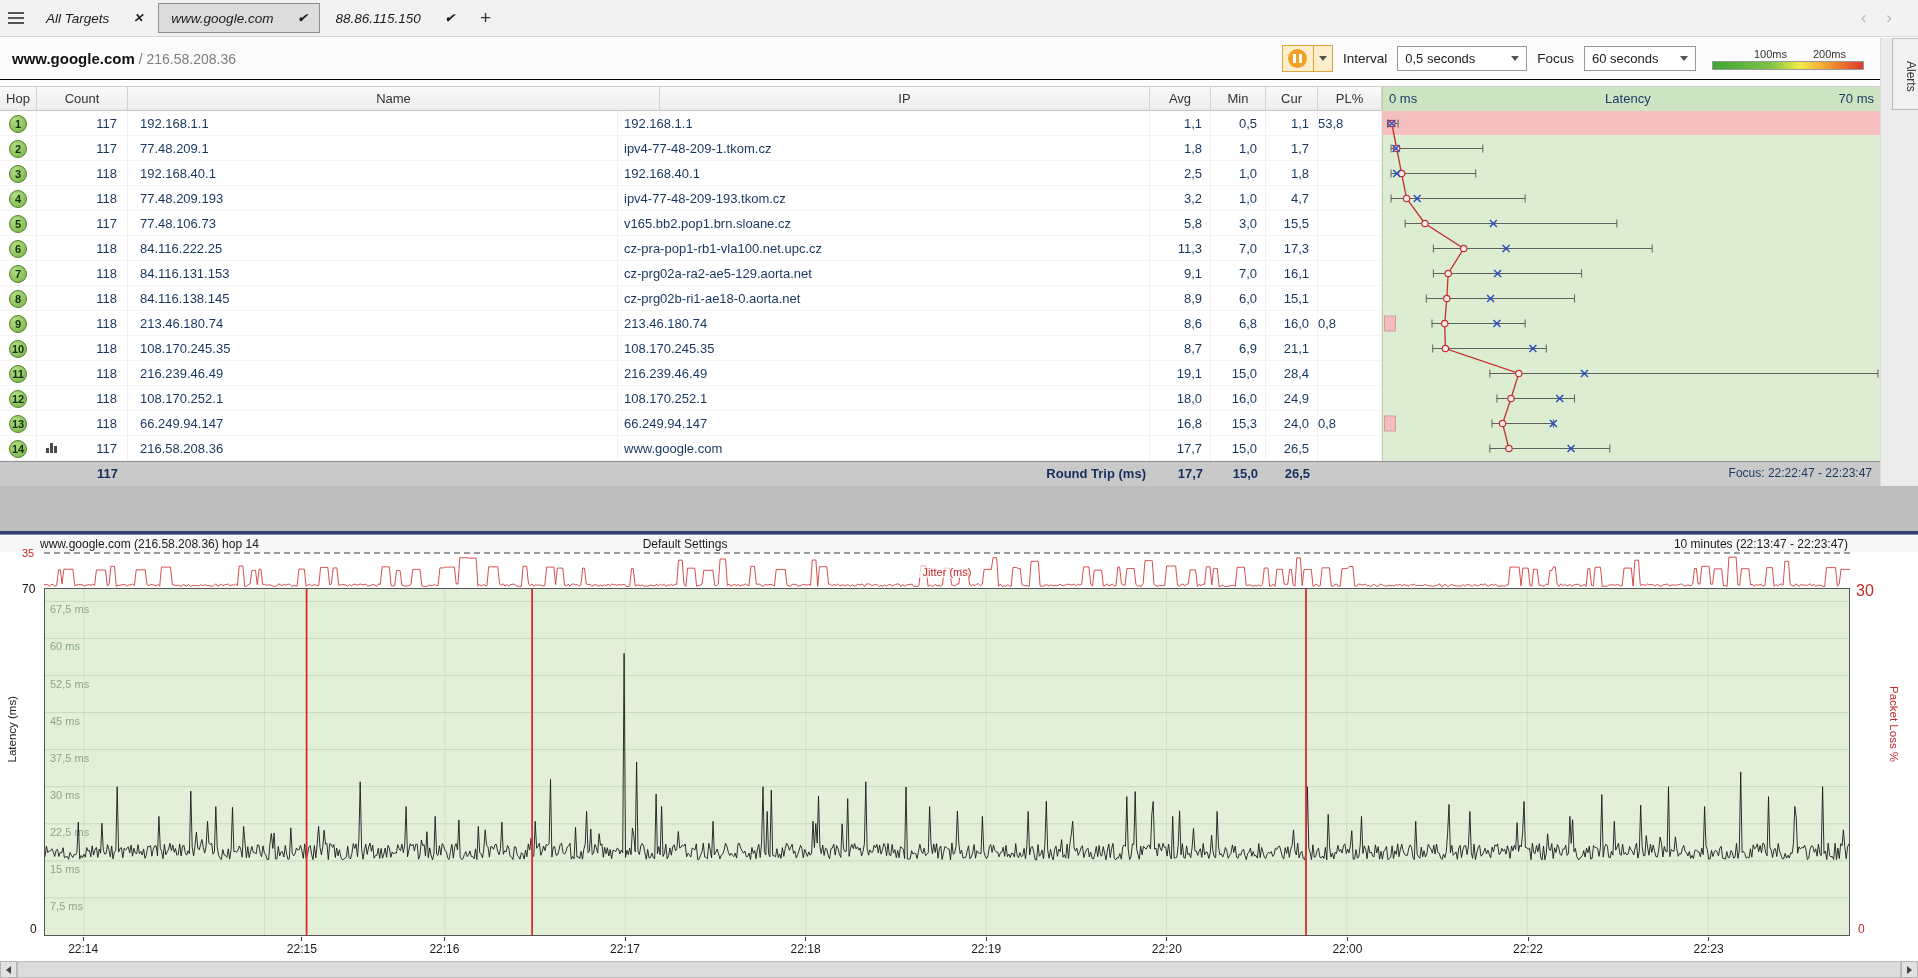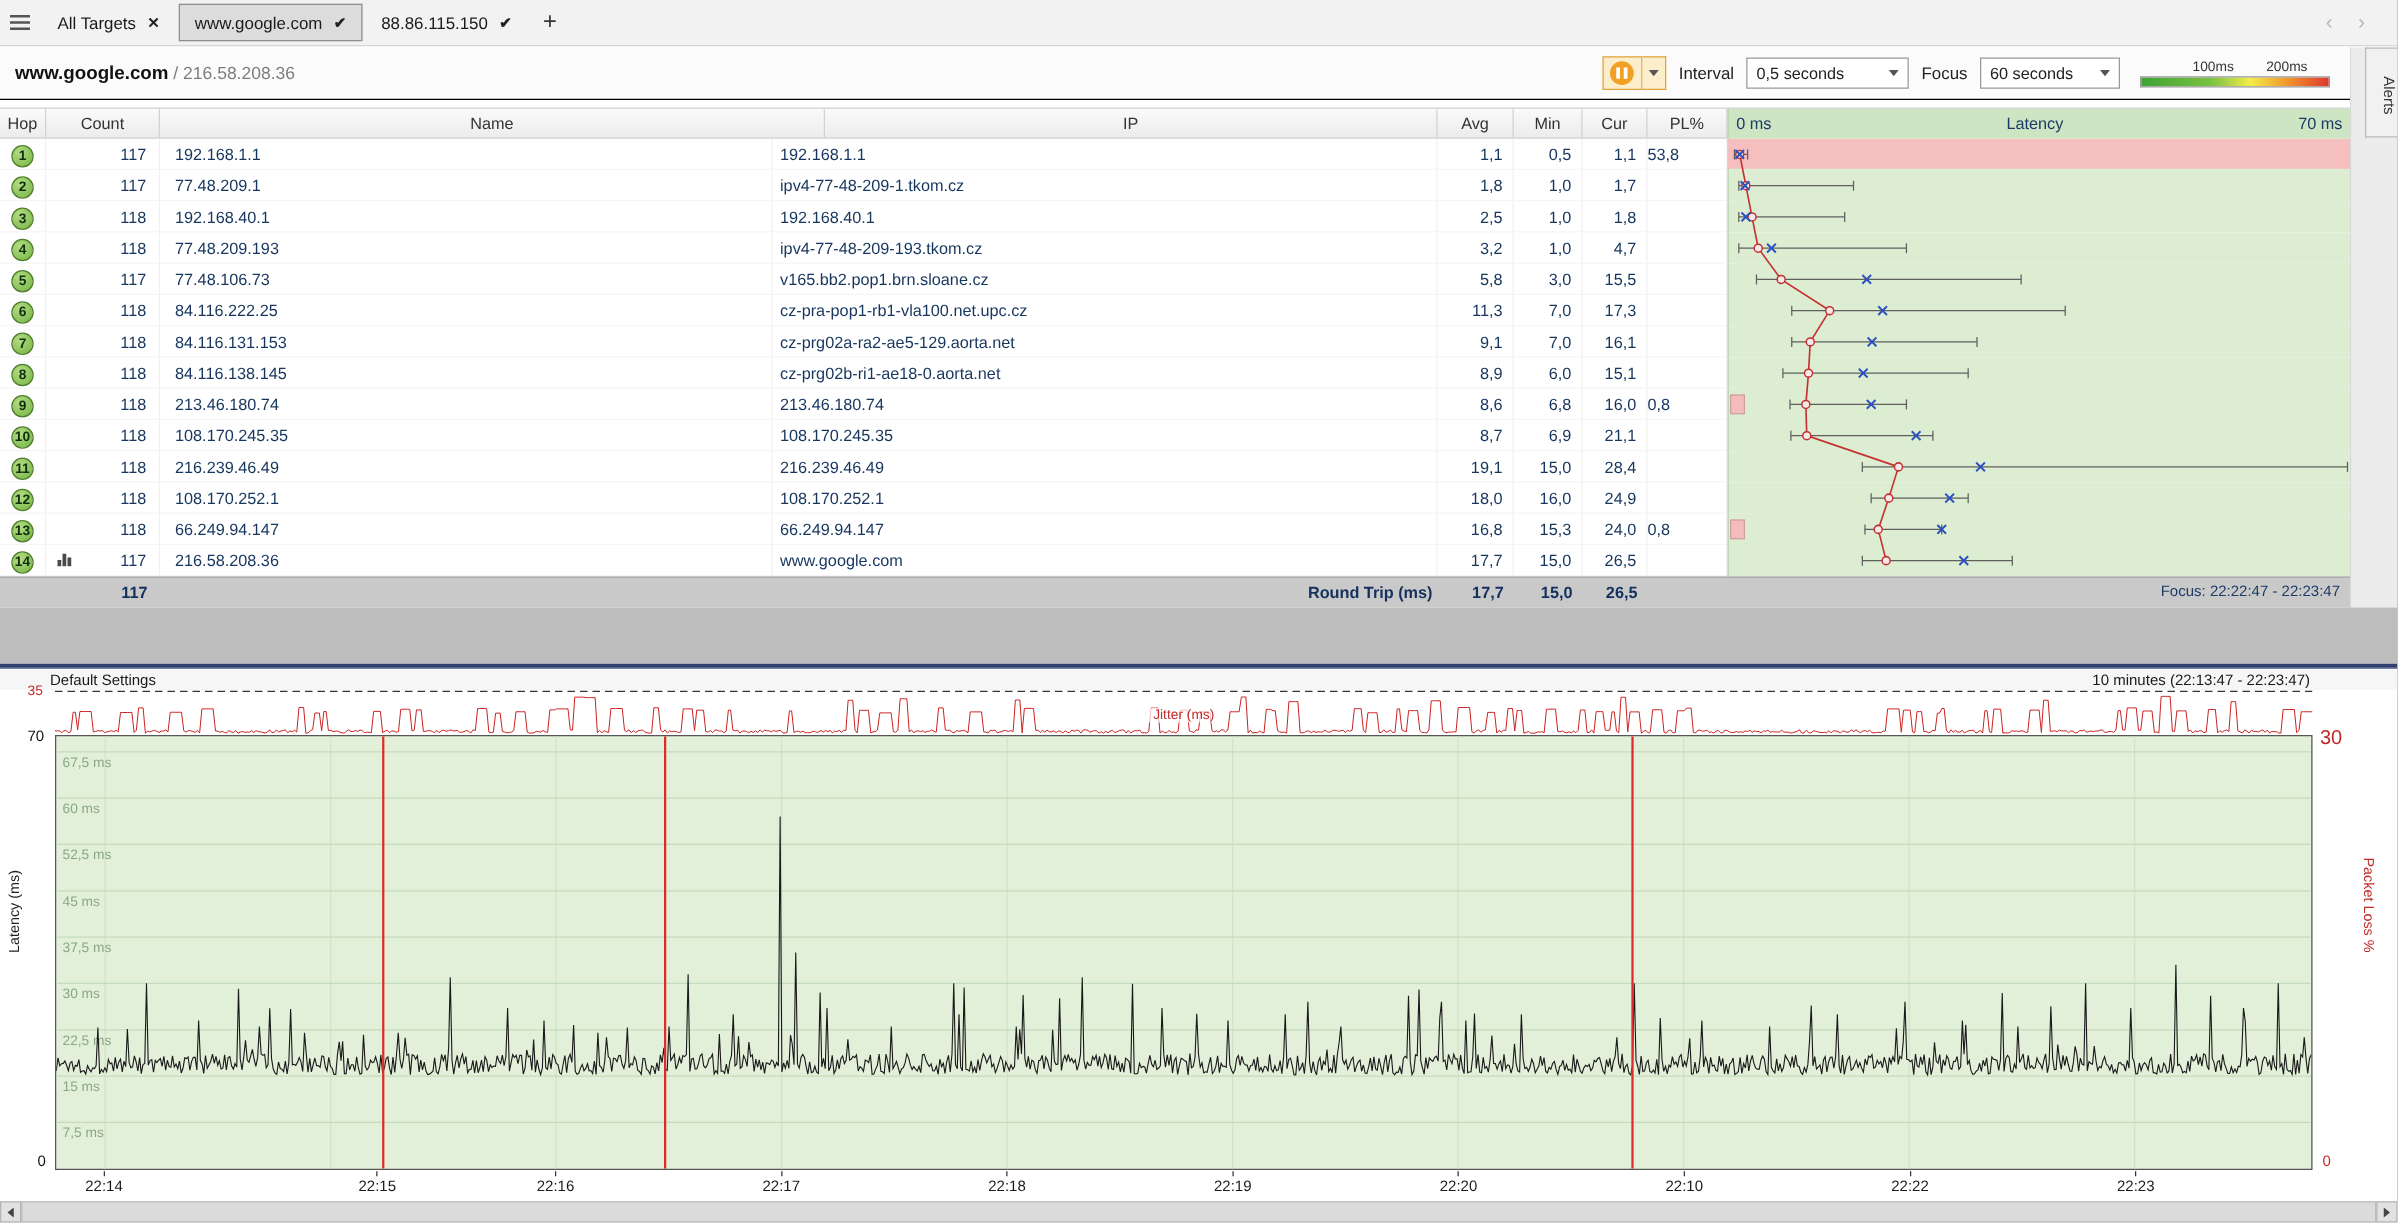--- a/index.html
+++ b/index.html
@@ -4,21 +4,21 @@
 <style>
   *{margin:0;padding:0;box-sizing:border-box;}
   html,body{background:#9a9a9a;}
   body{font-family:"Liberation Sans",sans-serif;}
   .app{position:relative;width:1918px;height:978px;background:#fff;overflow:hidden;font-size:13px;color:#222;}
 
   
   .tabbar{position:absolute;top:0;left:0;width:1918px;height:37px;background:#f2f2f2;border-bottom:1px solid #d6d6d6;display:flex;align-items:center;}
   .hamburger{width:32px;height:100%;display:flex;flex-direction:column;justify-content:center;gap:3px;padding:0 8px;cursor:pointer;}
   .hamburger span{display:block;height:2px;background:#555;}
-  .tab{display:flex;align-items:center;gap:9px;height:30px;padding:0 12px;margin:6px 1px;font-size:13.5px;color:#1a1a1a;border:1px solid transparent;cursor:pointer;white-space:nowrap;}
+  .tab{display:flex;align-items:center;gap:24px;height:30px;padding:0 12px;margin:6px 1px;font-size:13.5px;color:#1a1a1a;border:1px solid transparent;cursor:pointer;white-space:nowrap;font-style:italic;}
   .tab.active{background:#dcdcdc;border-color:#8f8f8f;}
   .tab-glyph{font-size:12px;color:#222;font-weight:bold;}
   .tab-add{font-size:19px;padding:0 11px;color:#333;cursor:pointer;}
   .tab-scrolls{margin-left:auto;display:flex;gap:20px;padding-right:26px;color:#b8b8b8;font-size:17px;}
 
   
   .rail{position:absolute;top:38px;right:0;width:38px;height:448px;background:#ececec;border-left:1px solid #d9d9d9;}
   .alerts-tab{position:absolute;top:38px;right:0;width:26px;height:72px;background:#f1f1f1;border:1px solid #b9b9b9;border-right:none;writing-mode:vertical-rl;text-align:center;font-size:12px;color:#333;cursor:pointer;padding-top:4px;}
 
   
@@ -456,20 +456,21 @@
       <div class="c c-pl"></div>
       <div class="c c-lat">Focus: 22:22:47 - 22:23:47</div>
     </div>
   </div>
 
   <div class="gap"></div>
   <div class="navy-sep"></div>
 
   <div class="graph-panel">
     <div class="gheader">
+      <span class="gh-left">www.google.com (216.58.208.36) hop 14</span>
       <span class="gh-center">Default Settings</span>
       <span class="gh-right">10 minutes (22:13:47 - 22:23:47)</span>
     </div>
 
     <span class="j-ymax">35</span>
     <div class="jitter-area">
       <span class="j-label">Jitter (ms)</span>
       <svg id="jitterPlot" width="1806" height="36">
           <line x1="0" y1="1" x2="1806" y2="1" stroke="#333" stroke-width="1" stroke-dasharray="6,4"></line>
           <polyline fill="none" stroke="#cc2222" stroke-width="0.8" points="0.0,32.6 1.8,32.7 3.6,32.7 5.4,34.1 7.2,32.6 9.0,32.4 10.8,34.3 12.7,33.3 14.5,17.8 16.3,17.8 18.1,31.8 19.9,17.2 21.7,17.2 23.5,17.2 25.3,17.2 27.1,17.2 28.9,17.2 30.7,33.6 32.5,33.1 34.3,32.5 36.2,32.8 38.0,32.5 39.8,34.1 41.6,33.5 43.4,33.0 45.2,32.6 47.0,33.3 48.8,32.3 50.6,33.4 52.4,18.0 54.2,18.0 56.0,18.0 57.8,18.0 59.7,18.0 61.5,18.0 63.3,34.0 65.1,32.1 66.9,14.3 68.7,14.3 70.5,14.3 72.3,34.5 74.1,33.0 75.9,33.5 77.7,32.7 79.5,32.5 81.4,32.9 83.2,34.0 85.0,32.8 86.8,32.9 88.6,32.0 90.4,33.5 92.2,17.8 94.0,17.8 95.8,17.8 97.6,17.8 99.4,17.8 101.2,17.8 103.0,32.5 104.9,33.7 106.7,32.4 108.5,32.6 110.3,33.2 112.1,33.9 113.9,32.3 115.7,34.3 117.5,15.1 119.3,15.1 121.1,15.1 122.9,15.1 124.7,15.1 126.5,15.1 128.4,32.8 130.2,32.9 132.0,33.8 133.8,33.1 135.6,34.0 137.4,34.2 139.2,32.5 141.0,33.5 142.8,34.0 144.6,32.4 146.4,34.5 148.2,33.7 150.0,33.2 151.9,33.8 153.7,33.6 155.5,33.8 157.3,32.5 159.1,34.0 160.9,32.5 162.7,33.4 164.5,33.5 166.3,33.9 168.1,34.4 169.9,33.7 171.7,31.8 173.5,34.1 175.4,33.9 177.2,31.9 179.0,33.8 180.8,32.7 182.6,32.5 184.4,31.9 186.2,34.2 188.0,32.6 189.8,33.4 191.6,32.1 193.4,33.7 195.2,14.0 197.1,14.0 198.9,14.0 200.7,34.5 202.5,34.3 204.3,32.5 206.1,31.8 207.9,18.4 209.7,18.4 211.5,18.4 213.3,32.7 215.1,17.2 216.9,17.2 218.7,32.4 220.6,32.3 222.4,33.1 224.2,33.0 226.0,32.8 227.8,33.7 229.6,34.3 231.4,34.4 233.2,33.0 235.0,31.8 236.8,33.2 238.6,33.2 240.4,32.3 242.2,33.2 244.1,32.0 245.9,32.5 247.7,34.3 249.5,33.8 251.3,33.8 253.1,34.1 254.9,17.1 256.7,17.1 258.5,17.1 260.3,17.1 262.1,34.1 263.9,32.9 265.7,32.2 267.6,34.1 269.4,32.8 271.2,32.8 273.0,33.8 274.8,33.3 276.6,15.4 278.4,15.4 280.2,15.4 282.0,15.4 283.8,15.4 285.6,32.8 287.4,32.0 289.2,15.9 291.1,15.9 292.9,15.9 294.7,33.1 296.5,33.0 298.3,32.6 300.1,32.5 301.9,33.2 303.7,34.1 305.5,32.3 307.3,34.1 309.1,32.6 310.9,32.1 312.8,33.0 314.6,32.6 316.4,32.0 318.2,32.6 320.0,32.8 321.8,32.2 323.6,33.8 325.4,33.8 327.2,33.3 329.0,32.4 330.8,33.0 332.6,34.4 334.4,31.9 336.3,32.4 338.1,14.8 339.9,14.8 341.7,14.8 343.5,14.8 345.3,14.8 347.1,33.7 348.9,34.1 350.7,33.7 352.5,18.5 354.3,18.5 356.1,18.5 357.9,33.1 359.8,33.7 361.6,34.3 363.4,34.0 365.2,33.6 367.0,32.3 368.8,17.4 370.6,17.4 372.4,17.4 374.2,17.4 376.0,17.4 377.8,33.7 379.6,34.5 381.4,34.4 383.3,34.2 385.1,33.0 386.9,33.4 388.7,33.6 390.5,32.4 392.3,33.5 394.1,33.8 395.9,15.9 397.7,15.9 399.5,15.9 401.3,15.1 403.1,15.1 404.9,15.1 406.8,15.1 408.6,15.1 410.4,15.1 412.2,31.9 414.0,32.1 415.8,5.7 417.6,5.7 419.4,5.7 421.2,5.7 423.0,5.7 424.8,6.1 426.6,6.1 428.5,6.1 430.3,6.1 432.1,6.1 433.9,34.1 435.7,32.3 437.5,34.3 439.3,32.5 441.1,33.4 442.9,33.9 444.7,14.8 446.5,14.8 448.3,14.8 450.1,14.8 452.0,14.8 453.8,14.8 455.6,32.2 457.4,33.3 459.2,31.8 461.0,34.1 462.8,32.5 464.6,34.1 466.4,32.7 468.2,32.3 470.0,32.0 471.8,33.5 473.6,34.2 475.5,34.5 477.3,34.4 479.1,14.2 480.9,14.2 482.7,14.2 484.5,32.0 486.3,33.7 488.1,31.9 489.9,34.4 491.7,32.8 493.5,33.3 495.3,32.9 497.1,33.3 499.0,34.0 500.8,33.6 502.6,15.1 504.4,15.1 506.2,15.1 508.0,15.1 509.8,15.1 511.6,32.5 513.4,16.1 515.2,16.1 517.0,16.1 518.8,16.1 520.6,33.2 522.5,33.7 524.3,32.4 526.1,34.1 527.9,32.1 529.7,32.0 531.5,33.0 533.3,32.7 535.1,34.2 536.9,33.0 538.7,16.1 540.5,16.1 542.3,32.0 544.2,32.7 546.0,32.0 547.8,34.4 549.6,33.1 551.4,32.7 553.2,33.2 555.0,34.3 556.8,33.0 558.6,34.0 560.4,32.7 562.2,34.0 564.0,31.9 565.8,33.7 567.7,32.1 569.5,32.7 571.3,32.7 573.1,33.4 574.9,32.4 576.7,33.0 578.5,32.7 580.3,32.2 582.1,34.3 583.9,34.5 585.7,33.9 587.5,16.7 589.3,16.7 591.2,34.0 593.0,33.1 594.8,33.0 596.6,33.8 598.4,32.9 600.2,34.2 602.0,34.1 603.8,34.2 605.6,33.5 607.4,32.9 609.2,33.9 611.0,33.5 612.8,32.4 614.7,33.7 616.5,32.3 618.3,33.4 620.1,32.3 621.9,34.3 623.7,32.9 625.5,33.4 627.3,32.2 629.1,33.8 630.9,32.2 632.7,32.4 634.5,8.2 636.3,8.2 638.2,8.2 640.0,32.1 641.8,34.4 643.6,16.2 645.4,16.2 647.2,16.2 649.0,16.2 650.8,16.2 652.6,34.3 654.4,33.4 656.2,33.4 658.0,32.0 659.8,18.3 661.7,18.3 663.5,18.3 665.3,18.3 667.1,18.3 668.9,18.3 670.7,33.2 672.5,33.9 674.3,32.1 676.1,7.0 677.9,7.0 679.7,7.0 681.5,7.0 683.4,33.5 685.2,32.0 687.0,34.2 688.8,33.0 690.6,32.6 692.4,33.4 694.2,32.5 696.0,34.0 697.8,33.1 699.6,33.0 701.4,31.9 703.2,33.1 705.0,33.7 706.9,14.3 708.7,14.3 710.5,14.3 712.3,32.0 714.1,32.3 715.9,32.1 717.7,33.8 719.5,34.3 721.3,32.3 723.1,33.1 724.9,32.6 726.7,32.3 728.5,32.9 730.4,34.2 732.2,17.5 734.0,17.5 735.8,17.5 737.6,17.5 739.4,17.5 741.2,17.5 743.0,33.4 744.8,33.7 746.6,34.4 748.4,32.0 750.2,32.7 752.0,32.0 753.9,34.3 755.7,33.7 757.5,33.2 759.3,32.3 761.1,32.7 762.9,33.1 764.7,32.4 766.5,33.3 768.3,8.0 770.1,8.0 771.9,8.0 773.7,34.3 775.5,14.7 777.4,14.7 779.2,14.7 781.0,14.7 782.8,14.7 784.6,32.3 786.4,32.1 788.2,33.9 790.0,32.3 791.8,33.6 793.6,32.1 795.4,33.4 797.2,33.4 799.1,32.7 800.9,34.1 802.7,32.8 804.5,33.0 806.3,34.4 808.1,32.7 809.9,33.8 811.7,34.1 813.5,32.0 815.3,33.0 817.1,32.2 818.9,32.3 820.7,34.5 822.6,32.0 824.4,31.9 826.2,32.2 828.0,33.8 829.8,33.0 831.6,32.4 833.4,32.9 835.2,34.5 837.0,33.3 838.8,34.5 840.6,33.0 842.4,34.2 844.2,32.8 846.1,32.3 847.9,34.0 849.7,33.3 851.5,32.4 853.3,32.0 855.1,32.0 856.9,34.5 858.7,32.3 860.5,34.4 862.3,33.2 864.1,32.5 865.9,32.7 867.7,32.0 869.6,34.4 871.4,34.1 873.2,34.5 875.0,33.3 876.8,14.2 878.6,14.2 880.4,14.2 882.2,14.2 884.0,34.4 885.8,32.9 887.6,34.1 889.4,34.2 891.2,32.3 893.1,33.9 894.9,33.5 896.7,34.3 898.5,32.9 900.3,16.1 902.1,16.1 903.9,16.1 905.7,16.1 907.5,32.7 909.3,33.3 911.1,34.1 912.9,31.9 914.8,32.1 916.6,17.5 918.4,17.5 920.2,17.5 922.0,17.5 923.8,17.5 925.6,32.5 927.4,33.6 929.2,32.6 931.0,33.7 932.8,31.9 934.6,31.9 936.4,33.6 938.3,32.1 940.1,17.4 941.9,17.4 943.7,17.4 945.5,17.4 947.3,17.4 949.1,5.6 950.9,5.6 952.7,5.6 954.5,34.3 956.3,32.1 958.1,34.5 959.9,34.0 961.8,34.2 963.6,32.9 965.4,33.7 967.2,34.4 969.0,15.5 970.8,15.5 972.6,15.5 974.4,16.6 976.2,16.6 978.0,32.5 979.8,33.5 981.6,33.8 983.4,33.7 985.3,34.4 987.1,9.3 988.9,9.3 990.7,9.3 992.5,9.3 994.3,9.3 996.1,34.0 997.9,34.3 999.7,33.9 1001.5,32.8 1003.3,32.9 1005.1,34.2 1006.9,32.8 1008.8,34.0 1010.6,33.3 1012.4,33.7 1014.2,33.5 1016.0,32.0 1017.8,33.4 1019.6,33.8 1021.4,32.9 1023.2,32.1 1025.0,32.4 1026.8,33.0 1028.6,32.6 1030.5,32.2 1032.3,33.9 1034.1,32.2 1035.9,33.0 1037.7,32.2 1039.5,14.9 1041.3,14.9 1043.1,14.9 1044.9,14.9 1046.7,32.1 1048.5,34.1 1050.3,18.2 1052.1,18.2 1054.0,18.2 1055.8,18.2 1057.6,18.2 1059.4,34.0 1061.2,33.9 1063.0,31.8 1064.8,33.8 1066.6,33.1 1068.4,32.1 1070.2,34.0 1072.0,33.8 1073.8,15.1 1075.6,15.1 1077.5,31.9 1079.3,32.9 1081.1,33.3 1082.9,16.5 1084.7,16.5 1086.5,16.5 1088.3,16.5 1090.1,16.5 1091.9,32.4 1093.7,34.1 1095.5,34.0 1097.3,34.4 1099.1,31.9 1101.0,8.6 1102.8,8.6 1104.6,8.6 1106.4,8.6 1108.2,8.6 1110.0,31.9 1111.8,34.0 1113.6,34.2 1115.4,33.5 1117.2,33.8 1119.0,33.4 1120.8,33.5 1122.6,14.0 1124.5,14.0 1126.3,14.0 1128.1,14.0 1129.9,14.0 1131.7,14.0 1133.5,33.3 1135.3,34.5 1137.1,32.6 1138.9,31.9 1140.7,33.8 1142.5,32.4 1144.3,31.8 1146.2,17.9 1148.0,17.9 1149.8,17.9 1151.6,17.9 1153.4,34.4 1155.2,32.3 1157.0,33.7 1158.8,32.2 1160.6,32.3 1162.4,14.8 1164.2,14.8 1166.0,14.8 1167.8,32.8 1169.7,16.4 1171.5,16.4 1173.3,16.4 1175.1,34.5 1176.9,34.1 1178.7,33.1 1180.5,34.5 1182.3,34.5 1184.1,34.5 1185.9,33.6 1187.7,33.7 1189.5,33.3 1191.3,34.2 1193.2,15.3 1195.0,15.3 1196.8,15.3 1198.6,15.3 1200.4,15.3 1202.2,33.1 1204.0,33.5 1205.8,32.7 1207.6,33.8 1209.4,34.2 1211.2,33.4 1213.0,34.2 1214.8,32.9 1216.7,34.1 1218.5,32.3 1220.3,16.0 1222.1,16.0 1223.9,16.0 1225.7,34.1 1227.5,34.0 1229.3,31.9 1231.1,34.4 1232.9,17.3 1234.7,17.3 1236.5,17.3 1238.3,17.3 1240.2,32.1 1242.0,32.4 1243.8,32.1 1245.6,17.5 1247.4,17.5 1249.2,32.9 1251.0,34.1 1252.8,5.8 1254.6,5.8 1256.4,5.8 1258.2,33.5 1260.0,17.5 1261.8,17.5 1263.7,17.5 1265.5,17.5 1267.3,17.5 1269.1,34.5 1270.9,33.1 1272.7,32.2 1274.5,34.3 1276.3,33.4 1278.1,15.8 1279.9,15.8 1281.7,15.8 1283.5,15.8 1285.4,15.8 1287.2,33.7 1289.0,34.5 1290.8,32.4 1292.6,32.0 1294.4,34.3 1296.2,34.1 1298.0,16.6 1299.8,16.6 1301.6,16.6 1303.4,16.6 1305.2,14.5 1307.0,14.5 1308.9,14.5 1310.7,33.9 1312.5,34.4 1314.3,32.1 1316.1,32.2 1317.9,33.0 1319.7,32.7 1321.5,32.1 1323.3,33.9 1325.1,33.5 1326.9,34.5 1328.7,33.1 1330.5,32.3 1332.4,34.2 1334.2,34.3 1336.0,32.1 1337.8,32.5 1339.6,33.5 1341.4,34.1 1343.2,34.0 1345.0,33.2 1346.8,33.8 1348.6,33.5 1350.4,33.9 1352.2,32.7 1354.0,33.3 1355.9,32.2 1357.7,33.9 1359.5,32.7 1361.3,33.2 1363.1,33.2 1364.9,34.4 1366.7,32.6 1368.5,33.1 1370.3,32.1 1372.1,33.8 1373.9,33.3 1375.7,33.5 1377.5,33.6 1379.4,33.6 1381.2,32.2 1383.0,33.5 1384.8,33.8 1386.6,33.7 1388.4,34.5 1390.2,34.1 1392.0,33.6 1393.8,33.0 1395.6,31.8 1397.4,34.5 1399.2,34.3 1401.1,32.1 1402.9,34.0 1404.7,34.5 1406.5,32.7 1408.3,32.9 1410.1,33.4 1411.9,33.9 1413.7,34.1 1415.5,33.9 1417.3,34.2 1419.1,32.5 1420.9,34.3 1422.7,32.6 1424.6,32.8 1426.4,33.2 1428.2,34.5 1430.0,32.7 1431.8,33.1 1433.6,33.9 1435.4,33.3 1437.2,32.0 1439.0,33.2 1440.8,31.8 1442.6,33.2 1444.4,34.2 1446.2,33.0 1448.1,32.4 1449.9,33.4 1451.7,32.1 1453.5,34.1 1455.3,34.3 1457.1,34.0 1458.9,33.8 1460.7,34.3 1462.5,32.9 1464.3,32.8 1466.1,15.1 1467.9,15.1 1469.7,15.1 1471.6,15.1 1473.4,15.1 1475.2,15.1 1477.0,33.8 1478.8,16.1 1480.6,16.1 1482.4,16.1 1484.2,16.1 1486.0,33.5 1487.8,34.1 1489.6,17.3 1491.4,17.3 1493.2,17.3 1495.1,33.3 1496.9,33.1 1498.7,34.2 1500.5,33.7 1502.3,32.2 1504.1,32.7 1505.9,18.5 1507.7,18.5 1509.5,14.8 1511.3,14.8 1513.1,32.1 1514.9,34.4 1516.8,31.8 1518.6,33.8 1520.4,32.3 1522.2,33.6 1524.0,33.7 1525.8,32.2 1527.6,34.3 1529.4,33.3 1531.2,32.5 1533.0,32.4 1534.8,32.1 1536.6,34.4 1538.4,33.7 1540.3,32.2 1542.1,34.5 1543.9,16.6 1545.7,16.6 1547.5,33.4 1549.3,33.9 1551.1,15.3 1552.9,15.3 1554.7,15.3 1556.5,15.3 1558.3,34.5 1560.1,34.1 1561.9,34.5 1563.8,33.9 1565.6,32.6 1567.4,33.0 1569.2,32.7 1571.0,33.3 1572.8,32.6 1574.6,32.8 1576.4,33.9 1578.2,33.7 1580.0,16.1 1581.8,16.1 1583.6,16.1 1585.4,16.1 1587.3,16.1 1589.1,34.0 1590.9,8.2 1592.7,8.2 1594.5,8.2 1596.3,33.1 1598.1,32.9 1599.9,32.6 1601.7,33.5 1603.5,32.0 1605.3,32.7 1607.1,32.7 1608.9,32.5 1610.8,34.2 1612.6,32.7 1614.4,33.0 1616.2,34.4 1618.0,33.9 1619.8,32.4 1621.6,32.7 1623.4,31.9 1625.2,33.8 1627.0,33.3 1628.8,32.8 1630.6,33.3 1632.5,32.8 1634.3,32.9 1636.1,32.1 1637.9,32.0 1639.7,33.7 1641.5,33.9 1643.3,33.1 1645.1,33.2 1646.9,33.8 1648.7,32.1 1650.5,16.5 1652.3,16.5 1654.1,31.8 1656.0,32.1 1657.8,14.3 1659.6,14.3 1661.4,14.3 1663.2,14.3 1665.0,14.3 1666.8,32.2 1668.6,32.2 1670.4,16.8 1672.2,16.8 1674.0,16.8 1675.8,16.8 1677.6,16.8 1679.5,33.9 1681.3,33.5 1683.1,34.4 1684.9,5.1 1686.7,5.1 1688.5,5.1 1690.3,5.1 1692.1,5.1 1693.9,33.0 1695.7,33.1 1697.5,16.7 1699.3,16.7 1701.1,16.7 1703.0,16.7 1704.8,16.7 1706.6,33.0 1708.4,32.1 1710.2,34.4 1712.0,32.6 1713.8,33.3 1715.6,32.6 1717.4,32.7 1719.2,34.2 1721.0,33.4 1722.8,15.6 1724.6,15.6 1726.5,15.6 1728.3,15.6 1730.1,34.3 1731.9,32.5 1733.7,33.9 1735.5,32.5 1737.3,32.0 1739.1,33.2 1740.9,9.3 1742.7,9.3 1744.5,9.3 1746.3,32.7 1748.2,33.5 1750.0,34.3 1751.8,31.9 1753.6,33.0 1755.4,34.4 1757.2,32.1 1759.0,33.2 1760.8,33.0 1762.6,33.6 1764.4,32.7 1766.2,31.8 1768.0,33.9 1769.8,32.1 1771.7,34.4 1773.5,33.1 1775.3,33.3 1777.1,33.3 1778.9,34.4 1780.7,34.5 1782.5,15.6 1784.3,15.6 1786.1,15.6 1787.9,15.6 1789.7,15.6 1791.5,15.6 1793.3,34.1 1795.2,32.3 1797.0,17.4 1798.8,17.4 1800.6,17.4 1802.4,17.4 1804.2,17.4 1806.0,17.4"></polyline>
@@ -521,21 +522,21 @@
     </div>
 
     <div class="x-axis" id="xAxis">
         <div class="xtick" style="left: 39.2px;"><span class="tickmark"></span><span class="ticklabel">22:14</span></div>
         <div class="xtick" style="left: 219.8px; margin-left: 38px;"><span class="tickmark"></span><span class="ticklabel">22:15</span></div>
         <div class="xtick" style="left: 400.4px;"><span class="tickmark"></span><span class="ticklabel">22:16</span></div>
         <div class="xtick" style="left: 581px;"><span class="tickmark"></span><span class="ticklabel">22:17</span></div>
         <div class="xtick" style="left: 761.6px;"><span class="tickmark"></span><span class="ticklabel">22:18</span></div>
         <div class="xtick" style="left: 942.2px;"><span class="tickmark"></span><span class="ticklabel">22:19</span></div>
         <div class="xtick" style="left: 1122.8px;"><span class="tickmark"></span><span class="ticklabel">22:20</span></div>
-        <div class="xtick" style="left: 1303.4px;"><span class="tickmark"></span><span class="ticklabel">22:10</span></div>
+        <div class="xtick" style="left: 1303.4px;"><span class="tickmark"></span><span class="ticklabel">22:00</span></div>
         <div class="xtick" style="left: 1484px;"><span class="tickmark"></span><span class="ticklabel">22:22</span></div>
         <div class="xtick" style="left: 1664.6px;"><span class="tickmark"></span><span class="ticklabel">22:23</span></div>
       </div>
 
     <div class="scrollbar">
       <div class="sb-btn left">
           <span class="tri-l"></span>
         </div>
       <div class="sb-thumb"></div>
       <div class="sb-btn right">

